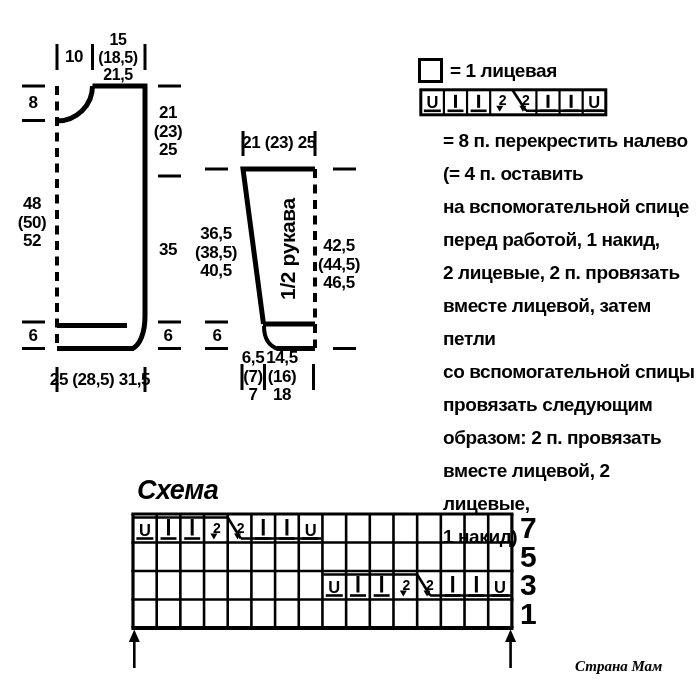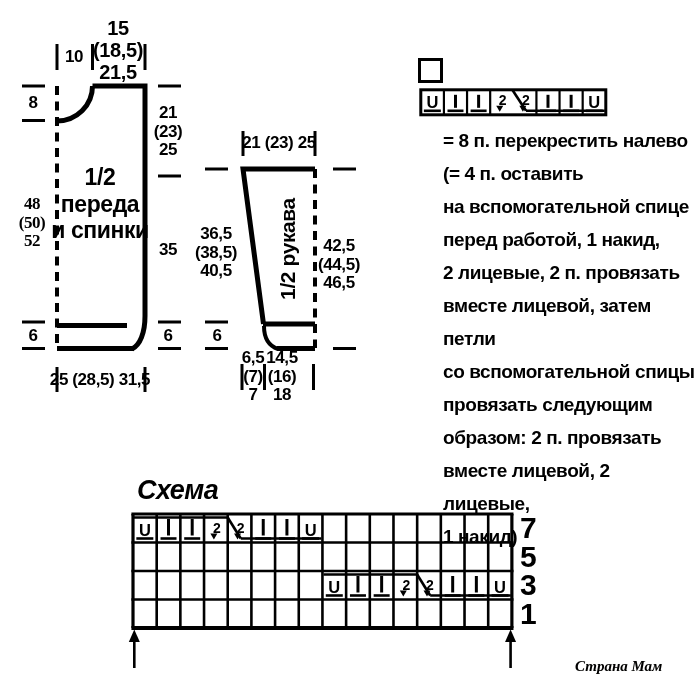--- a/index.html
+++ b/index.html
@@ -77,29 +77,26 @@
 
       <line x1="333" y1="169" x2="356" y2="169"></line>
         <line x1="333" y1="348.5" x2="356" y2="348.5"></line>
 
       <line x1="242" y1="364" x2="242" y2="390"></line>
         <line x1="264.5" y1="364" x2="264.5" y2="390"></line>
         <line x1="313.5" y1="364" x2="313.5" y2="390"></line>
     </g>
   </svg>
 
-  <div class="lbl" style="left:100px;top:204px;font-size:23px;line-height:1.16;">1/2
-переда
-и спинки</div>
   <div class="lbl" style="left:74px;top:57px;font-size:17px;">10</div>
-  <div class="lbl" style="left:118px;top:50px;font-size:20px;">15
+  <div class="lbl" style="left:118px;top:57px;font-size:16px;">15
 (18,5)
 21,5</div>
   <div class="lbl" style="left:33px;top:103px;font-size:17px;">8</div>
-  <div class="lbl" style="left:32px;top:223px;font-size:17px;font-family:Liberation Serif, serif;">48
+  <div class="lbl" style="left:32px;top:223px;font-size:17px;">48
 (50)
 52</div>
   <div class="lbl" style="left:33px;top:336px;font-size:17px;">6</div>
   <div class="lbl" style="left:168px;top:132px;font-size:17px;">21
 (23)
 25</div>
   <div class="lbl" style="left:168px;top:250px;font-size:17px;">35</div>
   <div class="lbl" style="left:168px;top:336px;font-size:17px;">6</div>
   <div class="lbl" style="left:100px;top:380px;font-size:17px;">25 (28,5) 31,5</div>
 
@@ -113,20 +110,21 @@
 (44,5)
 46,5</div>
   <div class="lbl" style="left:253px;top:377px;font-size:17px;text-align:center;">6,5
 (7)
 7</div>
   <div class="lbl" style="left:282px;top:377px;font-size:17px;">14,5
 (16)
 18</div>
 
   <div class="sq" style="left:418px;top:58px;width:19px;height:19px;"></div>
+  <div class="desc" style="left:450px;top:60px;font-size:19px;">= 1 лицевая</div>
   <svg class="abs" id="legend-cable-svg" style="left:419px;top:88px;" width="190" height="30" viewBox="0 0 190 30">
       <rect x="1.8" y="1.8" width="185" height="25" fill="none" stroke="#000" stroke-width="3"></rect>
       <line x1="24.925" y1="1.8" x2="24.925" y2="26.8" stroke="#000" stroke-width="2.2"></line>
       <line x1="48.05" y1="1.8" x2="48.05" y2="26.8" stroke="#000" stroke-width="2.2"></line>
       <line x1="71.175" y1="1.8" x2="71.175" y2="26.8" stroke="#000" stroke-width="2.2"></line>
       <line x1="117.425" y1="1.8" x2="117.425" y2="26.8" stroke="#000" stroke-width="2.2"></line>
       <line x1="140.55" y1="1.8" x2="140.55" y2="26.8" stroke="#000" stroke-width="2.2"></line>
       <line x1="163.675" y1="1.8" x2="163.675" y2="26.8" stroke="#000" stroke-width="2.2"></line>
       <text x="13.3625" y="20.3" text-anchor="middle" font-size="16.5" font-weight="bold" font-family="&quot;Liberation Sans&quot;,sans-serif" fill="#000">U</text>
       <line x1="4.862500000000001" y1="22.8" x2="21.8625" y2="22.8" stroke="#000" stroke-width="2.6"></line>

